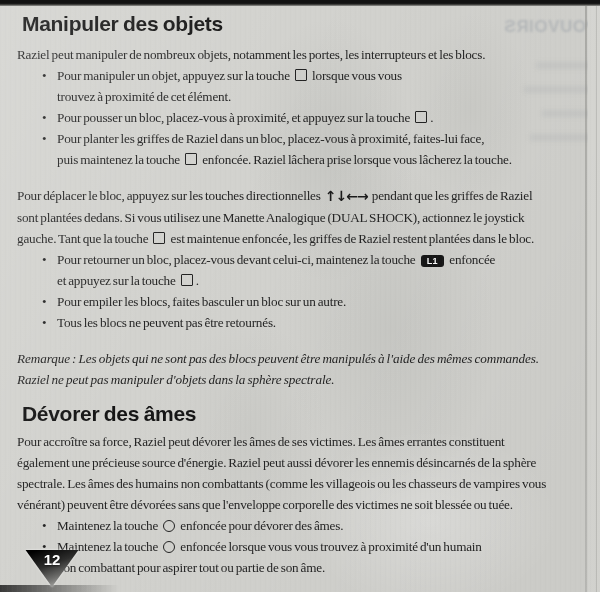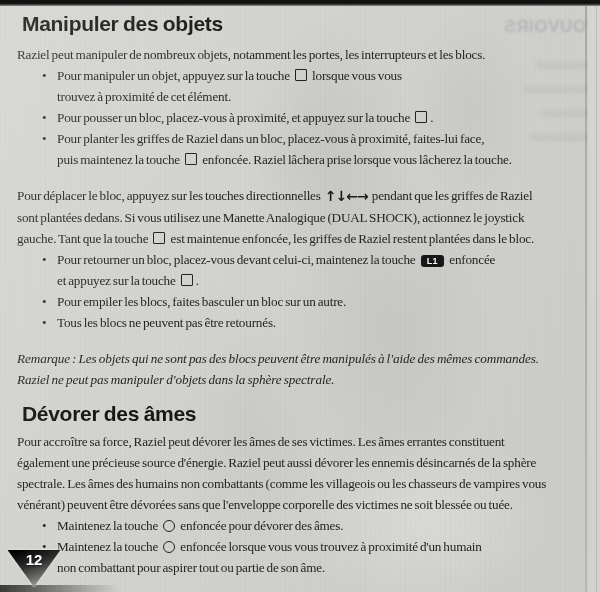--- a/index.html
+++ b/index.html
@@ -94,21 +94,21 @@
     font-family:"Liberation Sans",sans-serif;font-weight:700;font-size:9px;line-height:12px;
     padding:0 6px;letter-spacing:.5px;vertical-align:.5px;margin:0 3px;word-spacing:0;
   }
   .icon.dpad-arrows{
     font-family:"DejaVu Sans",sans-serif;font-weight:700;font-size:14px;
     letter-spacing:-1px;vertical-align:-1px;margin:0 2px;word-spacing:0;color:#1a1a1a;
   }
 
   
   .page-badge{
-    position:absolute;left:7px;bottom:5px;width:54px;height:37px;z-index:6;
+    position:absolute;left:25px;bottom:5px;width:54px;height:37px;z-index:6;
     filter:drop-shadow(0 0 1px rgba(255,255,255,.7));
     margin-top:24px;
   }
   .page-badge .tri{
     position:absolute;inset:0;
     clip-path:polygon(1% 0, 99% 0, 50% 100%);
     background:linear-gradient(160deg,#000 8%,#2d2d2c 42%,#6f6f6d 68%,#c9c9c6 96%);
   }
   .page-badge .num{
     position:absolute;top:1px;left:0;right:0;text-align:center;

